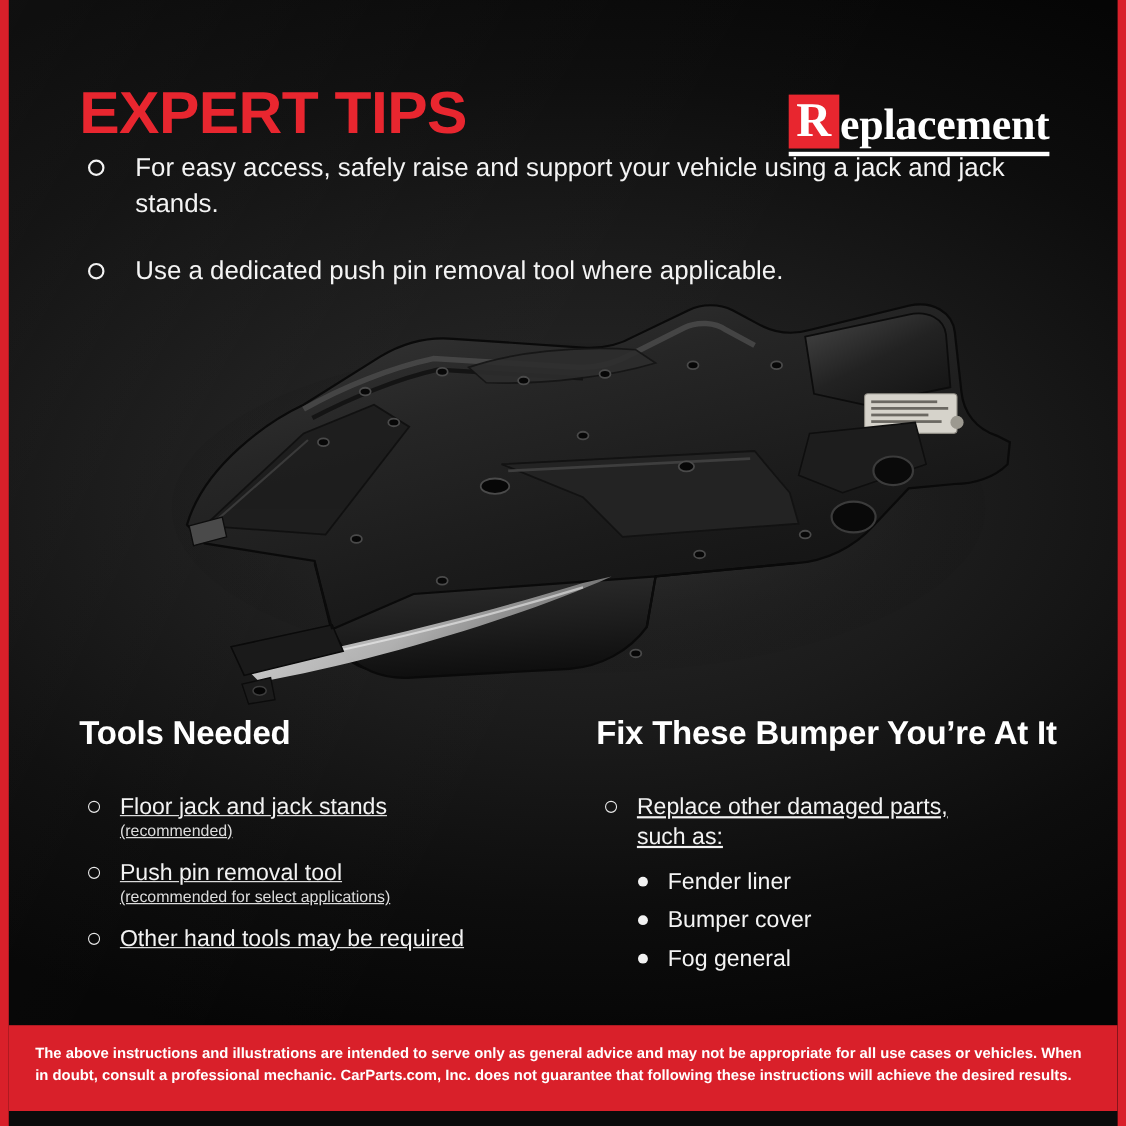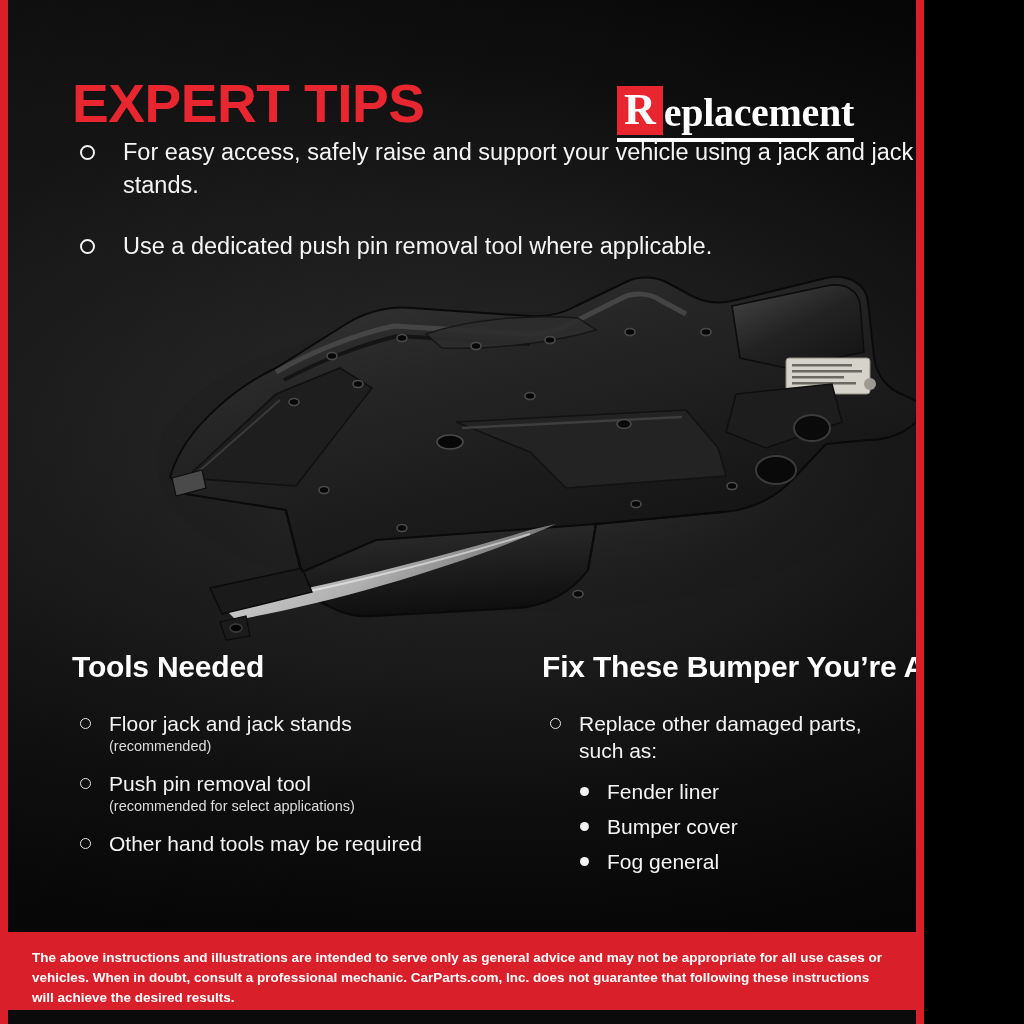--- a/index.html
+++ b/index.html
@@ -5,21 +5,21 @@
   * { box-sizing: border-box; margin: 0; padding: 0; }
   html, body {
     width: 1024px;
     height: 1024px;
     background: #000;
     font-family: "Liberation Sans", sans-serif;
     overflow: hidden;
   }
   #page {
     position: relative;
-    width: 924px;
+    width: 1024px;
     height: 1024px;
     background:
       radial-gradient(ellipse 900px 520px at 52% 44%, #2a2a2a 0%, #1b1b1b 40%, #0d0d0d 72%, #050505 100%),
       #050505;
     border-left: 8px solid #d9202a;
     border-right: 8px solid #d9202a;
     border-top: 0;
     border-bottom: 0;
     overflow: hidden;
   }
@@ -121,36 +121,36 @@
     gap: 0;
   }
   .col-left { width: 470px; }
   .col-right { width: 430px; }
   .col-head {
     color: #ffffff;
     font-size: 30px;
     line-height: 34px;
     font-weight: bold;
     letter-spacing: -0.2px;
-    margin-bottom: 26px;
+    margin-bottom: 36px;
     font-family: "Liberation Sans", sans-serif;
   }
   .bullet-row {
     display: flex;
     align-items: flex-start;
     margin-bottom: 14px;
   }
   .bullet-row .ring-sm {
     flex: 0 0 auto;
     width: 11px; height: 11px;
     border: 1.6px solid #e8e8e8;
     border-radius: 50%;
     margin: 8px 18px 0 8px;
   }
-  .bullet-body { color: #f2f2f2; }
+  .bullet-body { color: #f2f2f2; text-decoration: underline; }
   .bullet-main {
     font-size: 21px;
     line-height: 27px;
     font-weight: 400;
   }
   .bullet-note {
     font-size: 14.5px;
     line-height: 19px;
     color: #dcdcdc;
   }

